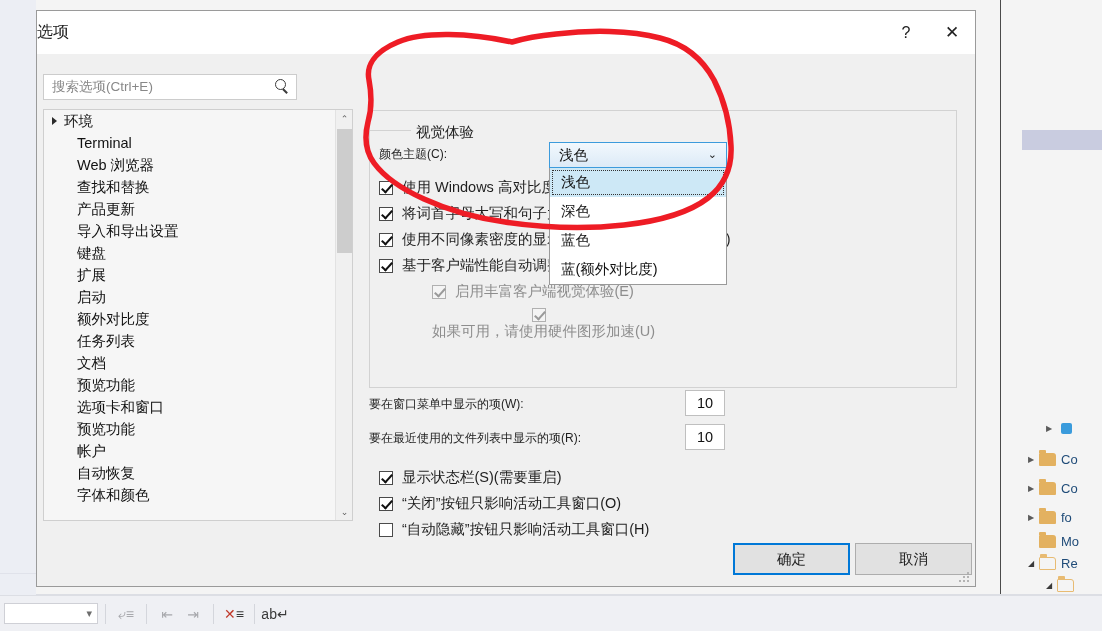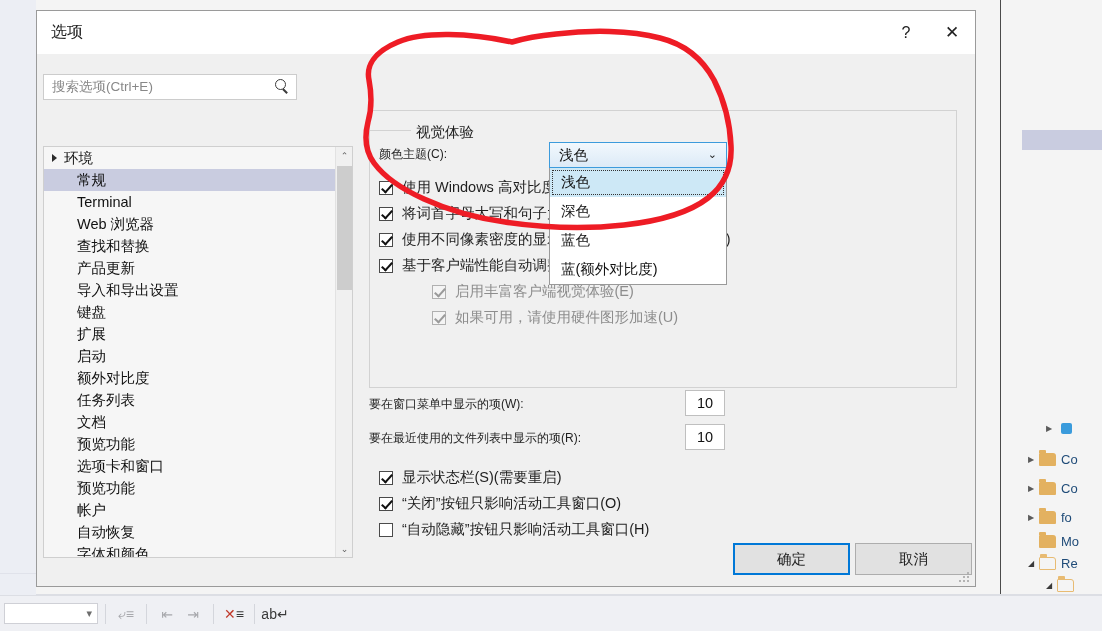--- a/index.html
+++ b/index.html
@@ -88,21 +88,21 @@
   }
 
   
   #dialog {
     position: absolute; left: 36px; top: 10px; width: 940px; height: 577px;
     background: #f0f0f0; border: 1px solid #9a9a9a;
     box-shadow: 0 0 0 0 rgba(0,0,0,0);
   }
   .dlg-titlebar {
     height: 43px; background: #ffffff; display: flex; align-items: center;
-    padding-left: 14px; position: relative;
+    position: relative;
   }
   .dlg-title { font-size: 16px; color: #1e1e1e; }
   .tb-sys {
     position: absolute; top: 0; height: 43px; width: 46px;
     display: flex; align-items: center; justify-content: center;
     font-size: 16px; color: #222; cursor: default;
   }
   .tb-help { right: 46px; }
   .tb-close { right: 0; font-size: 17px; }
 
@@ -121,21 +121,21 @@
     height: 9px; border: 1.6px solid #3b3b3b; border-radius: 50%;
   }
   .search-ico::after {
     content: ""; position: absolute; left: 9px; top: 9px; width: 6px;
     height: 1.8px; background: #3b3b3b; transform: rotate(45deg);
     transform-origin: left center;
   }
 
   .tree-pane {
     position: absolute; left: 6px; top: 55px; width: 310px; height: 412px;
-    background: #f6f6f6; border: 1px solid #cfcfcf; overflow: hidden; margin-top: 37px;
+    background: #f6f6f6; border: 1px solid #cfcfcf; overflow: hidden;
   }
   .tree-scroll-track {
     position: absolute; right: 0; top: 0; width: 17px; height: 100%;
     background: #f0f0f0; border-left: 1px solid #e2e2e2;
   }
   .tsb-arrow {
     position: absolute; left: 0; width: 17px; height: 17px;
     display: flex; align-items: center; justify-content: center;
     font-size: 9px; color: #606060;
   }
@@ -353,23 +353,20 @@
       <span class="search-ph">搜索选项(Ctrl+E)</span>
       <span class="search-ico"></span>
     </div>
 
     <div class="tree-pane">
       <div class="tree-items">
         <div class="t-row group">
           <span class="t-arrow"></span>
           <span>环境</span>
         </div>
-        <div class="t-row child selected">
-          <span>常规</span>
-        </div>
         <div class="t-row child">
           <span>Terminal</span>
         </div>
         <div class="t-row child">
           <span>Web 浏览器</span>
         </div>
         <div class="t-row child">
           <span>查找和替换</span>
         </div>
         <div class="t-row child">
@@ -466,21 +463,21 @@
       </div>
       <div class="cbrow" style="top:188px;">
         <span class="cb checked"></span>
         <span>基于客户端性能自动调整视觉体验(A)</span>
       </div>
 
       <div class="cbrow indent dis" style="top:214px;">
         <span class="cb checked disabled"></span>
         <span>启用丰富客户端视觉体验(E)</span>
       </div>
-      <div class="cbrow indent dis" style="top:240px;">
+      <div class="cbrow indent dis" style="top:240px;flex-direction:column;">
         <span class="cb checked disabled"></span>
         <span>如果可用，请使用硬件图形加速(U)</span>
       </div>
 
 
       <div class="numrow" style="top:328px;">
         <span class="lbl">要在窗口菜单中显示的项(W):</span>
       </div>
       <div class="numfield" style="left:316px; top:322px;">
         <span>10</span>

